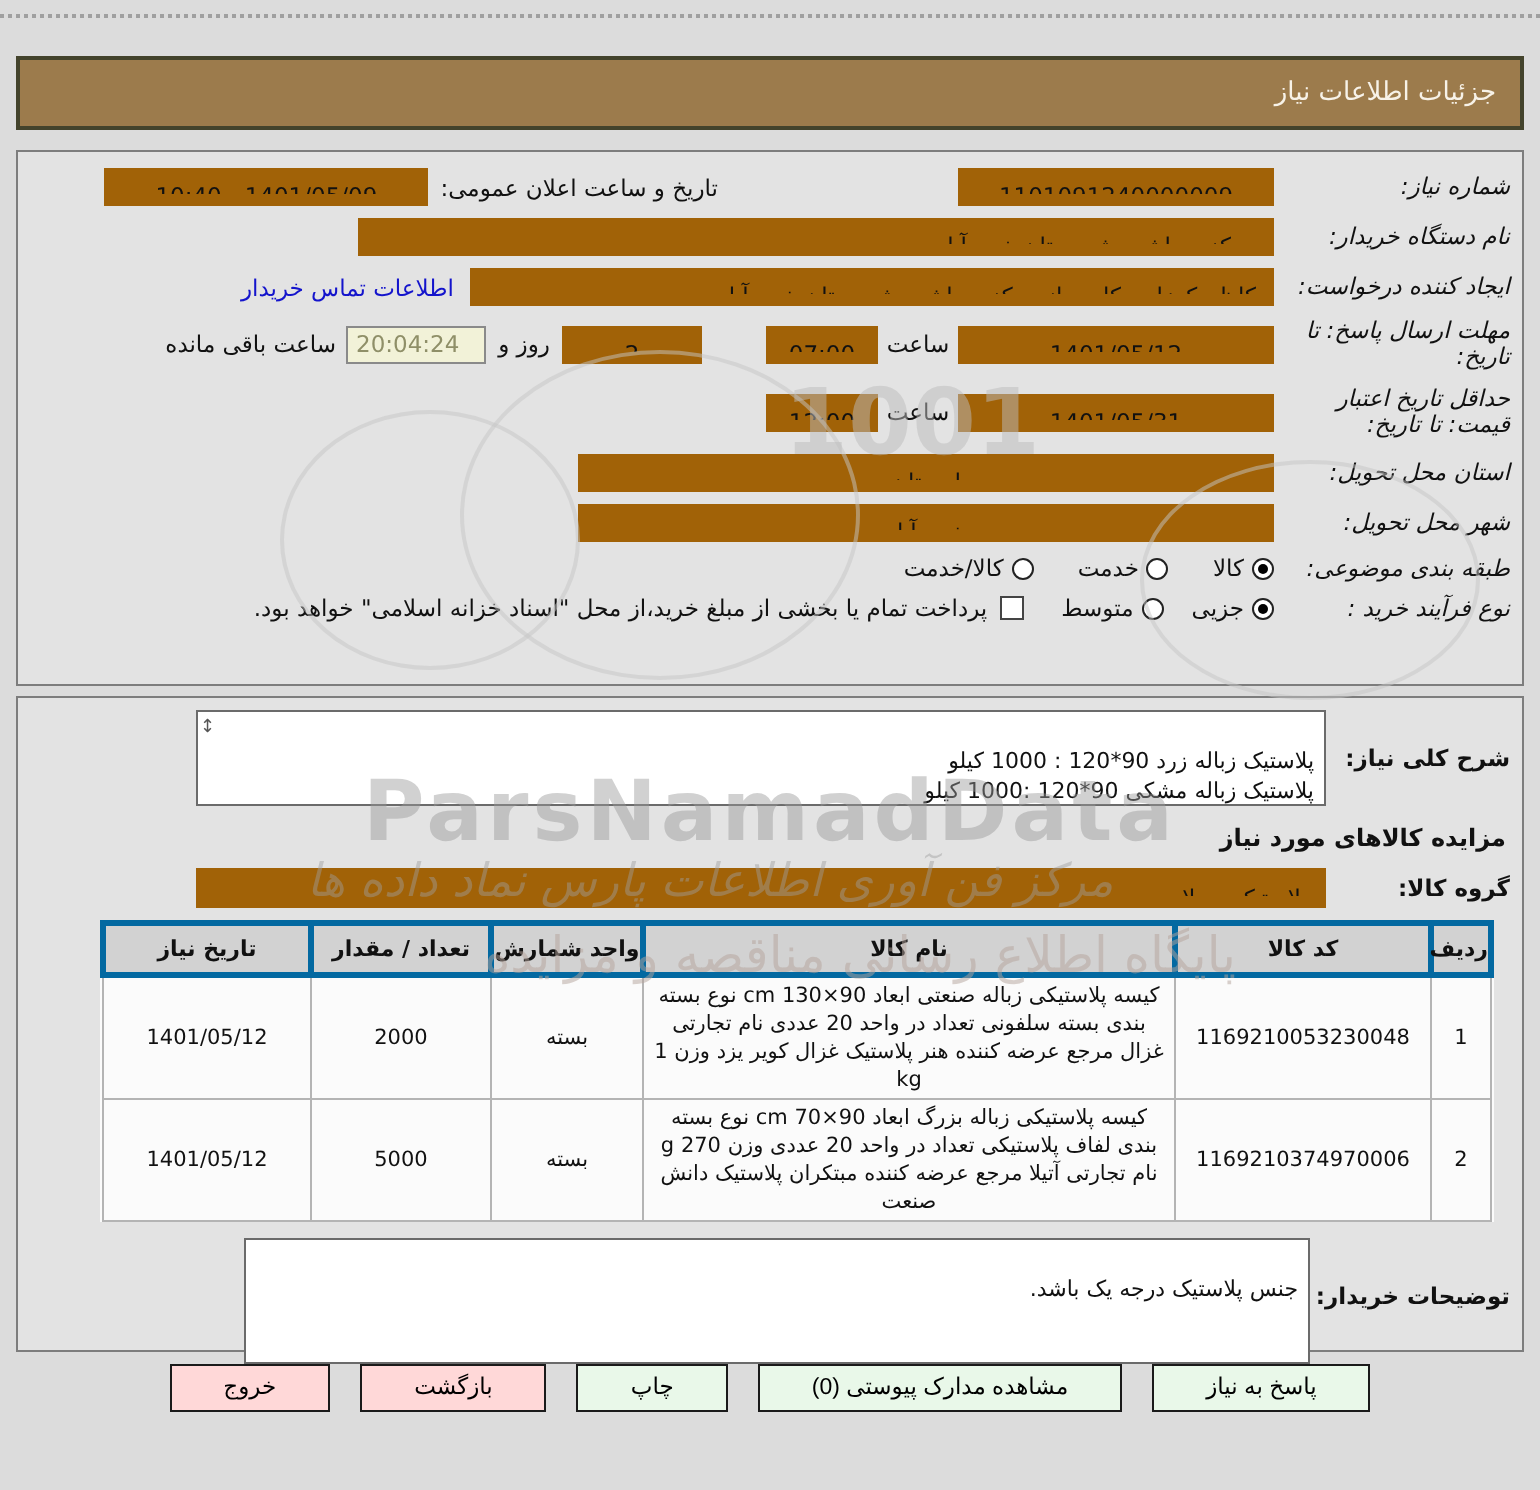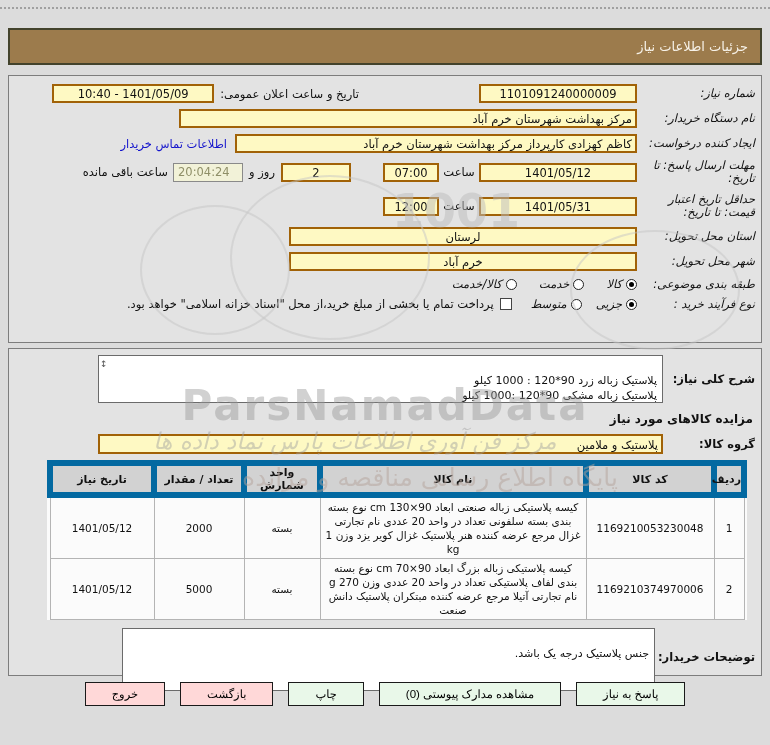--- a/index.html
+++ b/index.html
@@ -22,47 +22,47 @@
 
   .box { position:absolute; right:8px; left:8px; background:#e3e3e3; border:1px solid #7d7d7d; }
   .box1 { top:75px; height:268px; padding:8px 6px 0 6px; }
   .box2 { top:348px; height:328px; padding:6px 6px 0 6px; }
 
   .frow { display:flex; align-items:center; margin-bottom:6px; }
   .lbl { flex-shrink:0; }
   .lbl-col { width:118px; line-height:13px;font-style:italic; }
   .blbl { font-weight:bold; }
   .ibox {
-    background:#fef9c3; border:2px solid #a16207; height:19px; line-height:17px;
+    background:#a16207; border:6px solid #a16207; height:19px; line-height:17px;
     padding:0 3px; overflow:hidden; white-space:nowrap;
   }
   .center { text-align:center; }
   .link { color:#1414cc; cursor:pointer; }
   .sp { flex-shrink:0; }
 
   .radio { width:11px; height:11px; border-radius:50%; border:1px solid #222; background:#fff;
            display:inline-block; position:relative; margin-left:4px; flex-shrink:0; }
   .radio.checked::after { content:""; position:absolute; top:2px; left:2px; right:2px; bottom:2px;
            border-radius:50%; background:#000; }
   .chk { width:12px; height:12px; border:1px solid #444; background:#fff; display:inline-block;
          margin-left:6px; flex-shrink:0; }
-  .ropt { display:flex; align-items:center; margin-left:22px;font-style:italic; }
+  .ropt { display:flex; align-items:center; margin-left:22px; }
 
   .countdown { background:#f2f2d8; border:1px solid #8a8a8a; color:#8f8f68;
                height:19px; line-height:17px; padding:0 4px; text-align:left; }
 
   .tarea { background:#fff; border:1px solid #6b6b6b; padding:2px 5px; font-size:11px;
            line-height:15px; white-space:pre-line; overflow:hidden; position:relative; }
   .scroll-glyph { position:absolute; left:1px; top:1px; font-size:9px; color:#555; direction:ltr; }
 
   .sec-head { font-weight:bold; font-size:12px; margin:9px 2px 8px 0; }
 
   table.goods { border-collapse:collapse; background:#fbfbfb; margin:4px 8px 0 0;
                 width:694px; table-layout:fixed; border:1px solid #8e8e8e; font-size:10.5px; }
-  table.goods th { background:#d2d2d2; font-weight:bold; height:26px; border:6px solid #0369a1; font-size:11px; }
+  table.goods th { background:#d2d2d2; font-weight:bold; height:26px; border:3px solid #0369a1; font-size:11px; }
   table.goods td { border:1px solid #b4b4b4; text-align:center; padding:2px 3px; height:52px; line-height:14px; }
   .col-row{width:30px;} .col-code{width:128px;} .col-name{width:266px;}
   .col-unit{width:76px;} .col-qty{width:90px;} .col-date{width:104px;}
   td.ltr { direction:ltr; }
 
   .btn-row { position:absolute; top:682px; right:0; left:0; display:flex;
              justify-content:center; align-items:center; gap:15px; }
   .btn { height:24px; line-height:22px; border:1px solid #1a1a1a; text-align:center;
          padding:0 26px; font-size:11.5px; cursor:pointer; }
   .btn-green { background:#e9f8e9; }

